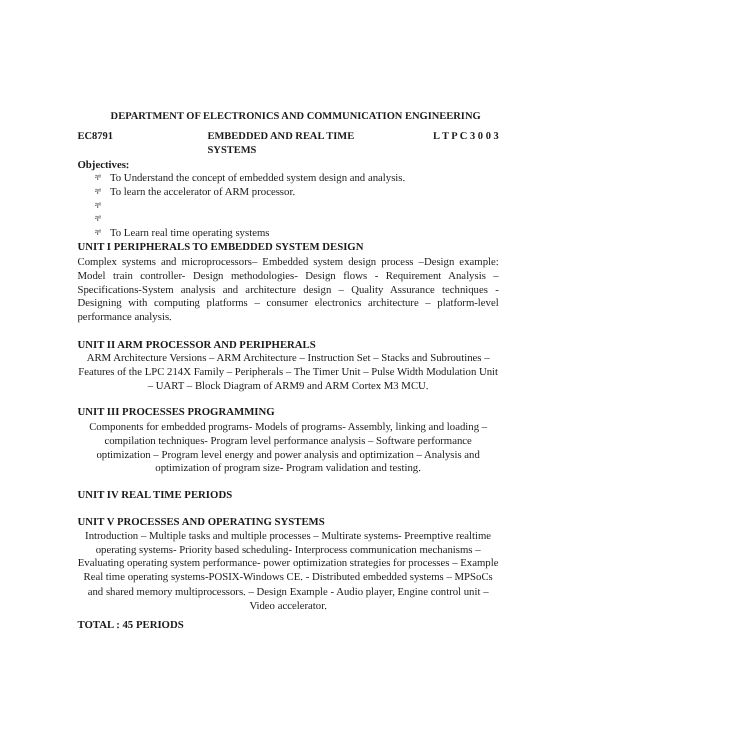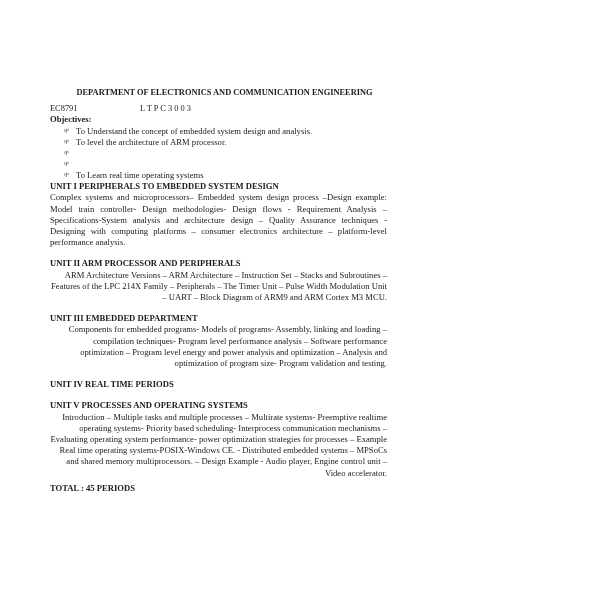--- a/index.html
+++ b/index.html
@@ -1,52 +1,53 @@
 <!DOCTYPE html>
 <html><head>
 <meta charset="utf-8">
 <style>
   html, body { margin: 0; padding: 0; background: #ffffff; }
   body { width: 602px; height: 602px; position: relative; overflow: hidden;
          font-family: "Liberation Serif", "DejaVu Serif", serif; color: #1a1a1a; }
-  .page { position: absolute; left: 50px; top: 87px; width: 337px; font-size: 8.6px; line-height: 11.2px; }
+  .page { position: absolute; left: 62px; top: 87px; width: 337px; font-size: 8.6px; line-height: 11.2px; }
   .dept { font-weight: bold; text-align: center; font-size: 8.4px; padding-left: 12px; }
-  .course-row { display: flex; justify-content: flex-start; font-weight: normal; font-size: 8.4px; margin-top: 5px; gap: 30px; }
+  .course-row { display: flex; justify-content: space-between; font-weight: bold; font-size: 8.4px; margin-top: 5px; gap: 30px; }
   .course-row .code { width: 60px; }
   .course-row .title { flex: 1; padding-left: 14px; }
   .course-row .ltpc { text-align: right; }
   .objectives-h { font-weight: bold; }
   ul.obj { list-style: none; margin: 0; padding: 0 0 0 14px; }
   ul.obj li { display: flex; align-items: flex-start; }
   .bullet { width: 12px; font-size: 7px; line-height: 11px; color: #555; flex: none; }
   .unit-h { font-weight: bold; }
   .unit-body { text-align: justify; }
-  .unit-body.left { text-align: right; }
+  .unit-body.left { text-align: center; }
   .gap { height: 10px; }
   .total { font-weight: bold; text-align: left; margin-top: 4px; }
 </style>
 </head>
 <body>
 
 <div class="page">
   <div class="dept">DEPARTMENT OF ELECTRONICS AND COMMUNICATION ENGINEERING</div>
   <div class="course-row">
     <span class="code">EC8791</span>
+    <span class="title">EMBEDDED AND REAL TIME SYSTEMS</span>
     <span class="ltpc">L T P C 3 0 0 3</span>
   </div>
 
   <div class="objectives-h">Objectives:</div>
   <ul class="obj">
     <li>
         <span class="bullet">ቸ</span>
         <span>To Understand the concept of embedded system design and analysis.</span>
       </li>
     <li>
         <span class="bullet">ቸ</span>
-        <span>To level the architecture of ARM processor.</span>
+        <span>To learn the accelerator of ARM processor.</span>
       </li>
     <li>
         <span class="bullet">ቸ</span>
       </li>
     <li>
         <span class="bullet">ቸ</span>
       </li>
     <li>
         <span class="bullet">ቸ</span>
         <span>To Learn real time operating systems</span>
@@ -57,21 +58,21 @@
     <div class="unit-h">UNIT I PERIPHERALS TO EMBEDDED SYSTEM DESIGN</div>
     <div class="unit-body">Complex systems and microprocessors– Embedded system design process –Design example: Model train controller- Design methodologies- Design flows - Requirement Analysis – Specifications-System analysis and architecture design – Quality Assurance techniques - Designing with computing platforms – consumer electronics architecture – platform-level performance analysis.</div>
   </div>
   <div class="gap"></div>
   <div>
     <div class="unit-h">UNIT II ARM PROCESSOR AND PERIPHERALS</div>
     <div class="unit-body left">ARM Architecture Versions – ARM Architecture – Instruction Set – Stacks and Subroutines – Features of the LPC 214X Family – Peripherals – The Timer Unit – Pulse Width Modulation Unit – UART – Block Diagram of ARM9 and ARM Cortex M3 MCU.</div>
   </div>
   <div class="gap"></div>
   <div>
-    <div class="unit-h">UNIT III EMBEDDED DEPARTMENT</div>
+    <div class="unit-h">UNIT III PROCESSES PROGRAMMING</div>
     <div class="unit-body left">Components for embedded programs- Models of programs- Assembly, linking and loading – compilation techniques- Program level performance analysis – Software performance optimization – Program level energy and power analysis and optimization – Analysis and optimization of program size- Program validation and testing.</div>
   </div>
   <div class="gap"></div>
   <div>
     <div class="unit-h">UNIT IV REAL TIME PERIODS</div>
   </div>
   <div class="gap"></div>
   <div>
     <div class="unit-h">UNIT V PROCESSES AND OPERATING SYSTEMS</div>
     <div class="unit-body left">Introduction – Multiple tasks and multiple processes – Multirate systems- Preemptive realtime operating systems- Priority based scheduling- Interprocess communication mechanisms – Evaluating operating system performance- power optimization strategies for processes – Example Real time operating systems-POSIX-Windows CE. - Distributed embedded systems – MPSoCs and shared memory multiprocessors. – Design Example - Audio player, Engine control unit – Video accelerator.</div>

